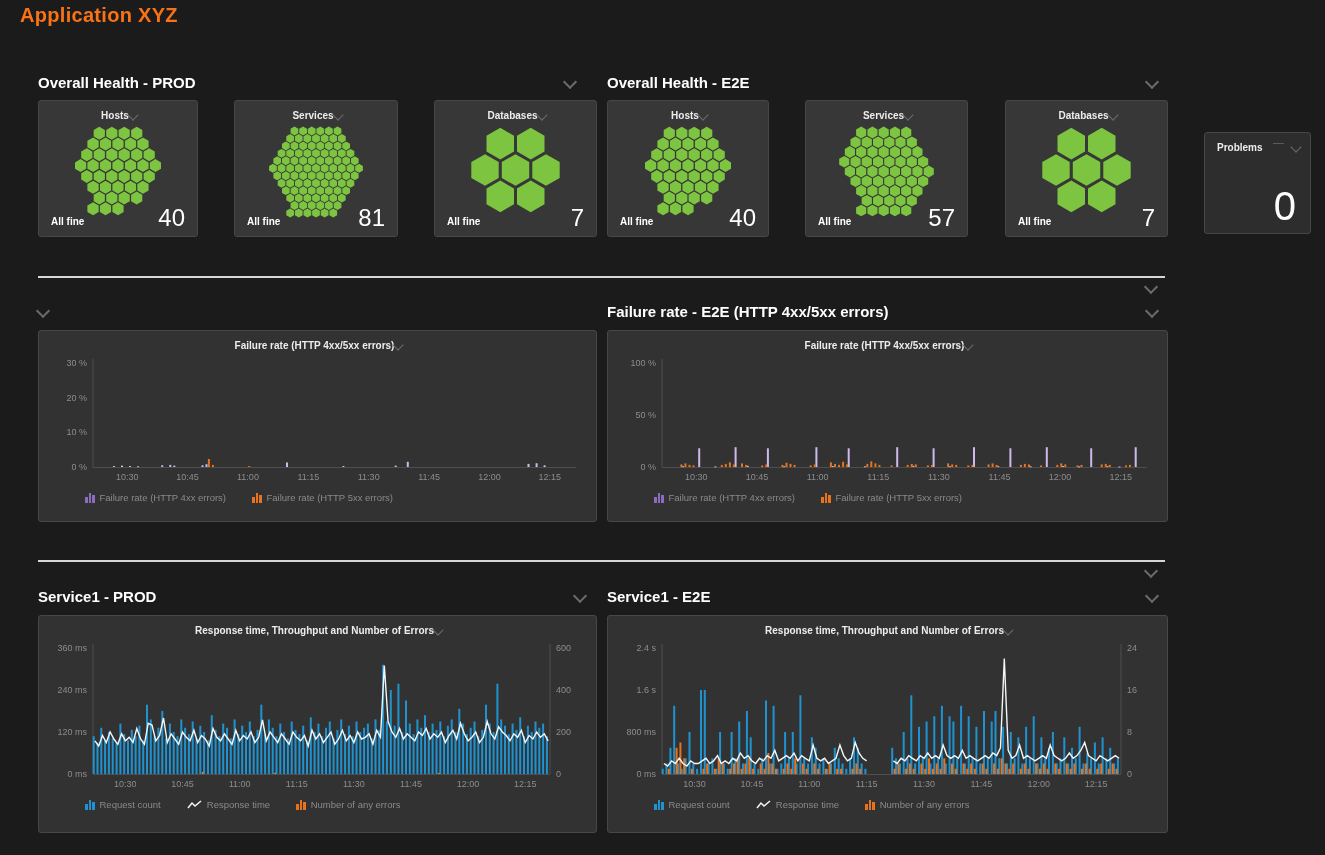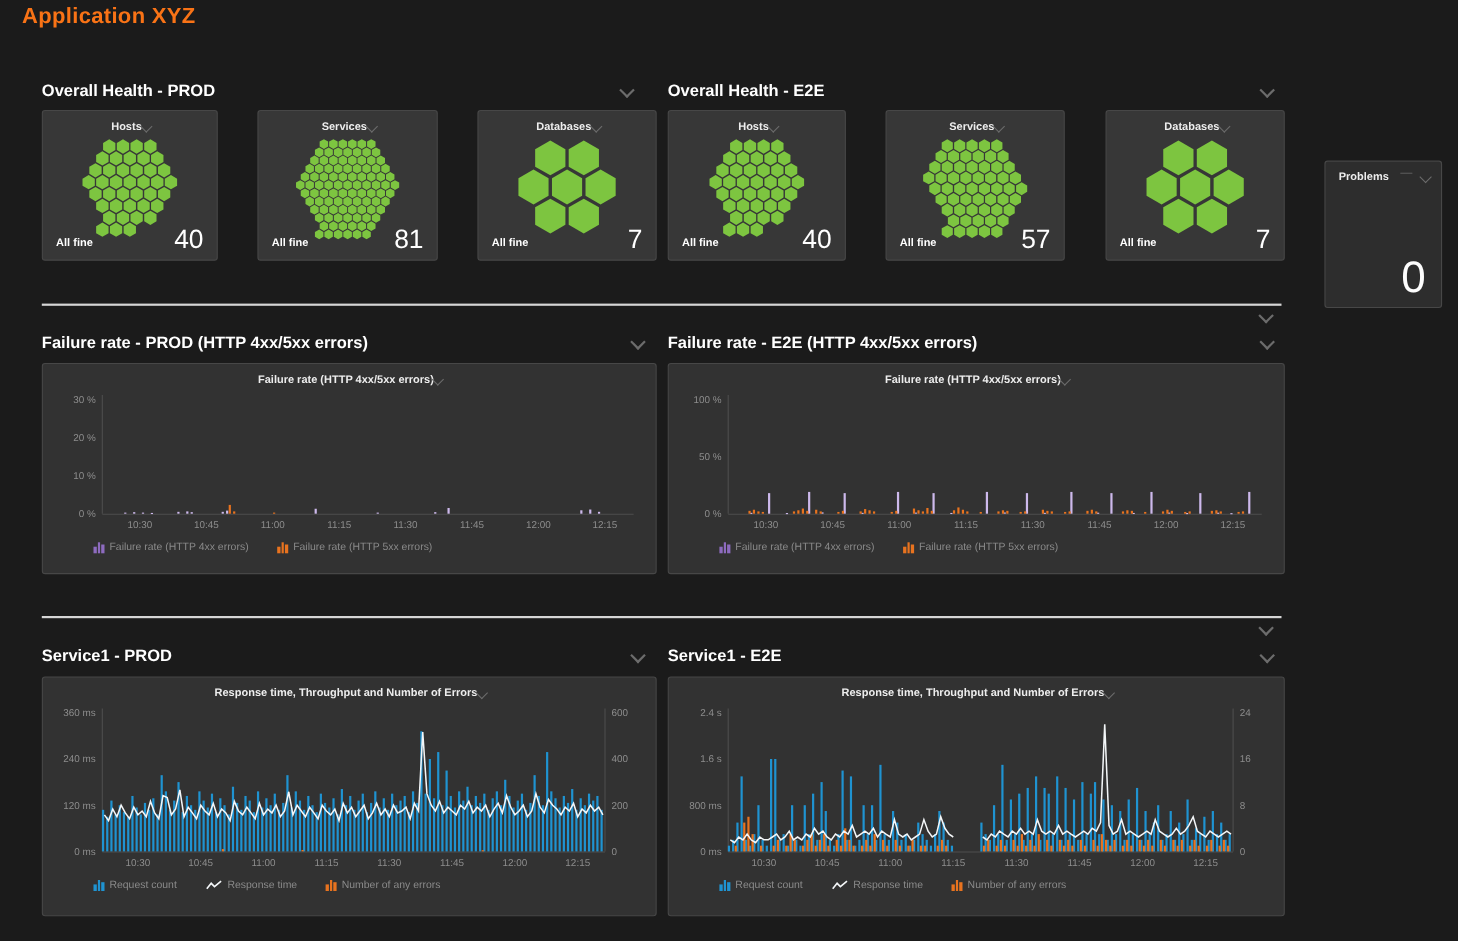--- a/index.html
+++ b/index.html
@@ -363,34 +363,33 @@
       <polygon points="85.7,1.8 99.5,9.7 99.5,25.5 85.7,33.4 72.0,25.5 72.0,9.7" fill="#7dc540"></polygon>
       <polygon points="55.3,1.8 69.0,9.7 69.0,25.5 55.3,33.4 41.5,25.5 41.5,9.7" fill="#7dc540"></polygon>
       <polygon points="40.0,28.2 53.7,36.1 53.7,51.9 40.0,59.8 26.3,51.9 26.3,36.1" fill="#7dc540"></polygon>
     </svg>
   <div class="tile-foot">
       <span class="status">All fine</span>
       <span class="count">7</span>
     </div>
 </div>
 
-<div class="tile problems-tile" style="left:1204px;top:146px;width:107px;height:134px">
+<div class="tile problems-tile" style="left:1204px;top:132px;width:107px;height:102px">
   <div class="tile-head">
     <span class="tile-title">Problems</span>
     <span class="p-line"></span>
     <span class="chev"></span>
   </div>
   <div class="p-count">0</div>
 </div>
 
 <div class="divider" style="left:38px;top:276px;width:1127px"></div>
 <span class="chev div-chev" style="left:1146px;top:282px"></span>
 
 <div class="sec-head" style="left:38px;top:301px;width:547px">
-  <span>Failure rate - PROD (HTTP 4xx/5xx errors)</span>
   <span class="chev"></span>
 </div>
 <div class="sec-head" style="left:607px;top:301px;width:550px">
   <span>Failure rate - E2E (HTTP 4xx/5xx errors)</span>
   <span class="chev"></span>
 </div>
 
 <div class="tile chart-tile" style="left:38px;top:330px;width:559px;height:192px">
   <div class="tile-head">
       <span class="tile-title">Failure rate (HTTP 4xx/5xx errors)</span>

